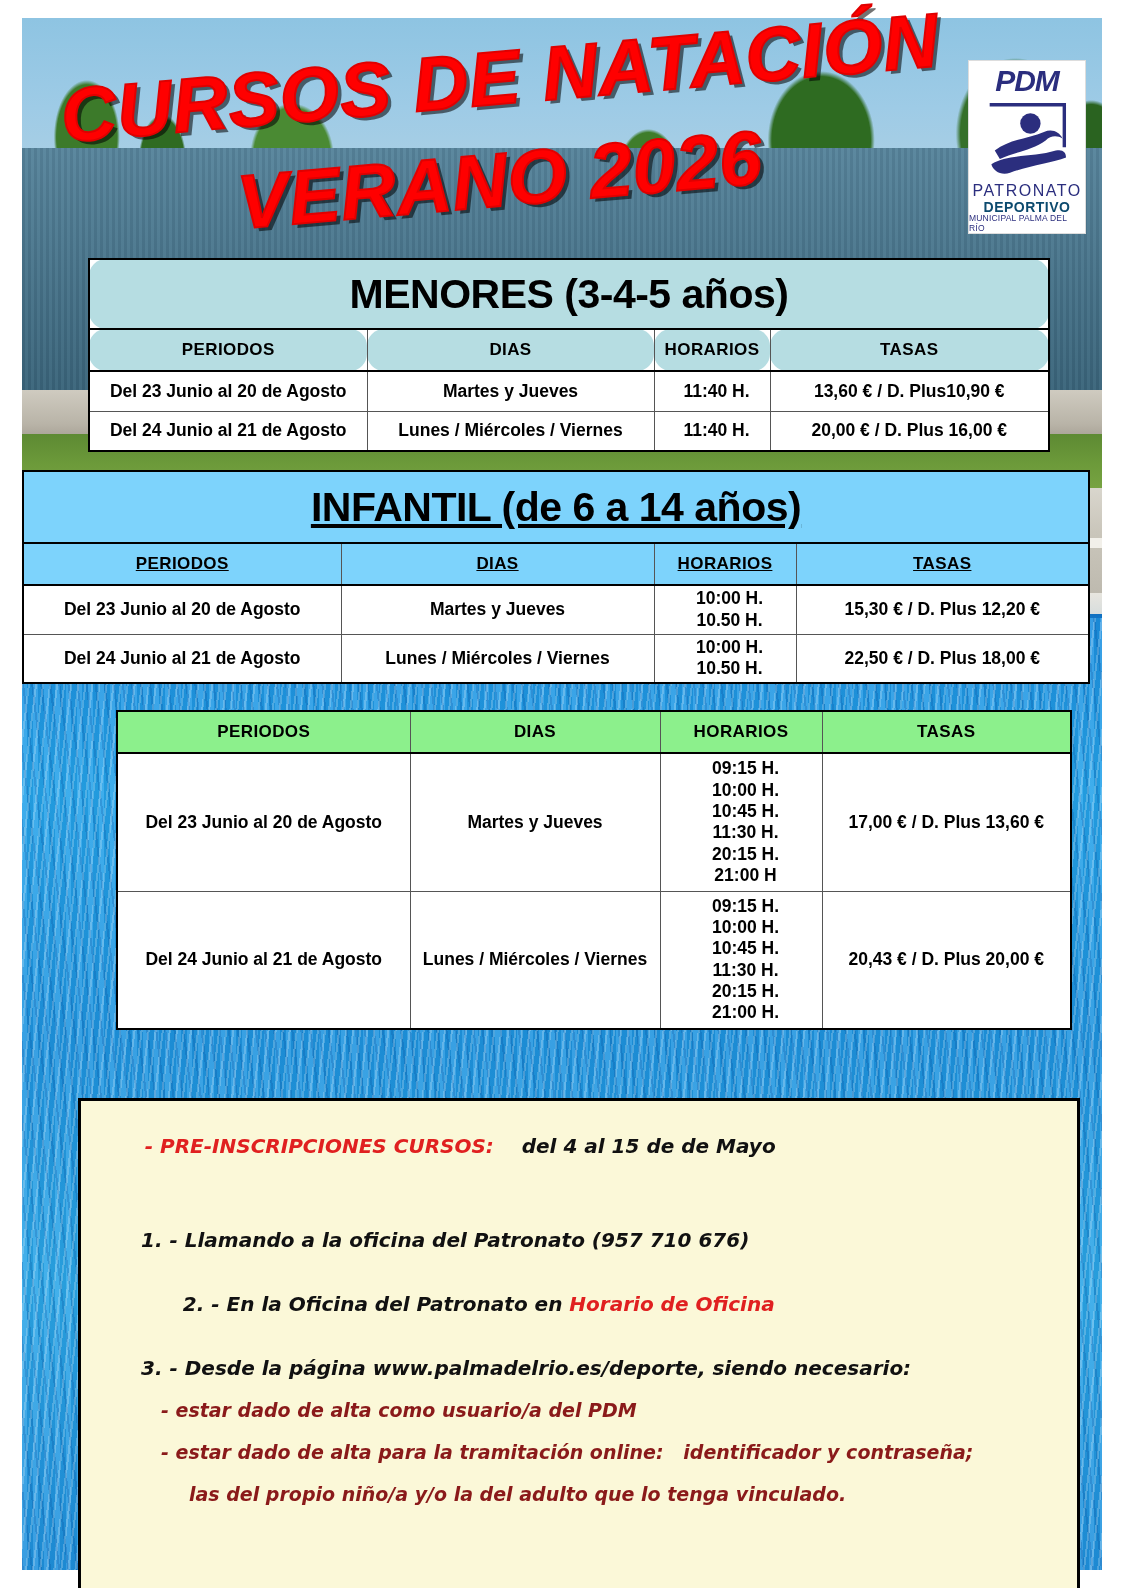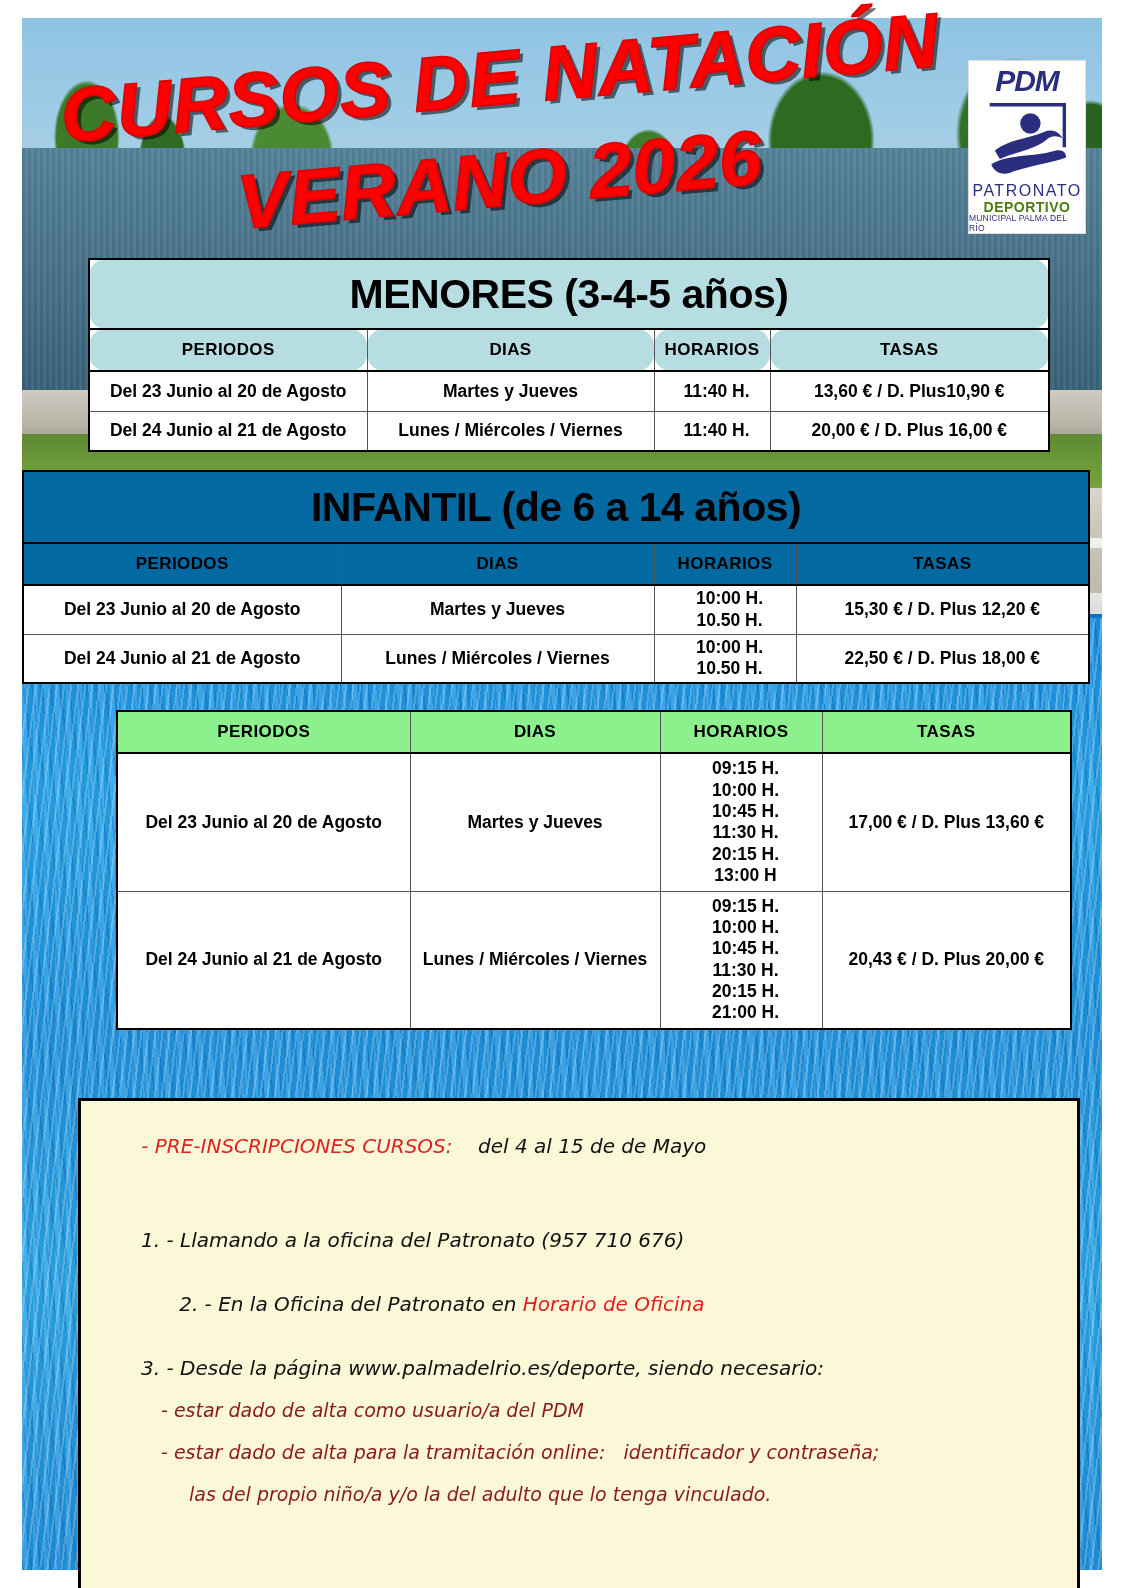--- a/index.html
+++ b/index.html
@@ -55,47 +55,47 @@
   #title1{font-size:76px;transform:rotate(-5deg);}
   #title2{font-size:76px;transform:rotate(-5deg);margin-top:26px;}
 
   
   #logo{position:absolute;left:968px;top:60px;width:116px;height:172px;background:#fff;
         border:1px solid #ddd;display:flex;flex-direction:column;align-items:center;}
   #logo .pdm{font-size:30px;font-weight:bold;font-style:italic;color:#2b2e7e;
              letter-spacing:-1px;margin-top:3px;}
   #logo .swimmer{width:104px;height:104px;}
   #logo .l1{font-size:16px;color:#2b2e7e;letter-spacing:1.5px;line-height:1.05;}
-  #logo .l2{font-size:14px;color:#4d7c0f;font-weight:bold;letter-spacing:.5px;line-height:1.05;}
+  #logo .l2{font-size:14px;color:#0c4a6e;font-weight:bold;letter-spacing:.5px;line-height:1.05;}
   #logo .l3{font-size:8.5px;color:#2b2e7e;letter-spacing:.2px;line-height:1.1;}
 
   
   .tbl{position:absolute;border:2px solid #000;border-collapse:collapse;
        background:#fff;table-layout:fixed;}
   .tbl td,.tbl th{border:1px solid #555;padding:0;text-align:center;vertical-align:middle;}
   .cat-title{font-size:41px;font-weight:bold;color:#000;letter-spacing:-.5px;
              border-bottom:2px solid #000 !important;}
   .hdr{font-size:17px;font-weight:bold;letter-spacing:.4px;height:40px;
        border-bottom:2px solid #000 !important;}
   .cell{font-size:17.5px;font-weight:bold;color:#000;background:#fff;}
   .cell .ln{display:block;line-height:1.22;margin-left:9px;}
 
   #tbl-menores{left:88px;top:258px;width:960px;}
   #tbl-menores .cat-title,#tbl-menores .hdr{background:#b6dde2;border-radius:17px;}
   #tbl-infantil{left:22px;top:470px;width:1066px;}
-  #tbl-infantil .cat-title,#tbl-infantil .hdr{background:#0369a1;}
+  #tbl-infantil .cat-title,#tbl-infantil .hdr{background:#7dd3fc;text-decoration:underline;}
   #tbl-adultos{left:116px;top:710px;width:954px;}
   #tbl-adultos .cat-title,#tbl-adultos .hdr{background:#8cf08c;}
 
   
   #notes{position:absolute;left:78px;top:1098px;width:1002px;height:1592px;
          background:#fbf8d8;border:3px solid #000;box-sizing:border-box;
          padding:14px 22px 0 22px;}
   #notes,#notes *{font-family:"DejaVu Sans","Liberation Sans",sans-serif;}
-  .nl{font-style:italic;font-weight:normal;line-height:1.05;white-space:pre;}
+  .nl{font-style:italic;font-weight:bold;line-height:1.05;white-space:pre;}
   .red{color:#e02020;}
   .dark{color:#8a1a1a;}
   .blk{color:#111;}
   .sz20{font-size:20px;}
   .sz19{font-size:19px;}
   .sp8{height:22px;}
   .sp14{height:30px;}
   .ind1{padding-left:38px;}
   .ind2{padding-left:58px;}
   .ind3{padding-left:86px;}
@@ -227,21 +227,21 @@
     </tr>
     <tr style="height:138px">
       <td class="cell">Del 23 Junio al 20 de  Agosto</td>
       <td class="cell">Martes y Jueves</td>
       <td class="cell">
             <span class="ln">09:15 H.</span>
             <span class="ln">10:00 H.</span>
             <span class="ln">10:45 H.</span>
             <span class="ln">11:30 H.</span>
             <span class="ln">20:15 H.</span>
-            <span class="ln">13:00 H</span>
+            <span class="ln">21:00 H</span>
           </td>
       <td class="cell">17,00 € / D. Plus 13,60 €</td>
     </tr>
     <tr style="height:138px">
       <td class="cell">Del 24 Junio al 21 de  Agosto</td>
       <td class="cell">Lunes / Miércoles / Viernes</td>
       <td class="cell">
             <span class="ln">09:15 H.</span>
             <span class="ln">10:00 H.</span>
             <span class="ln">10:45 H.</span>

